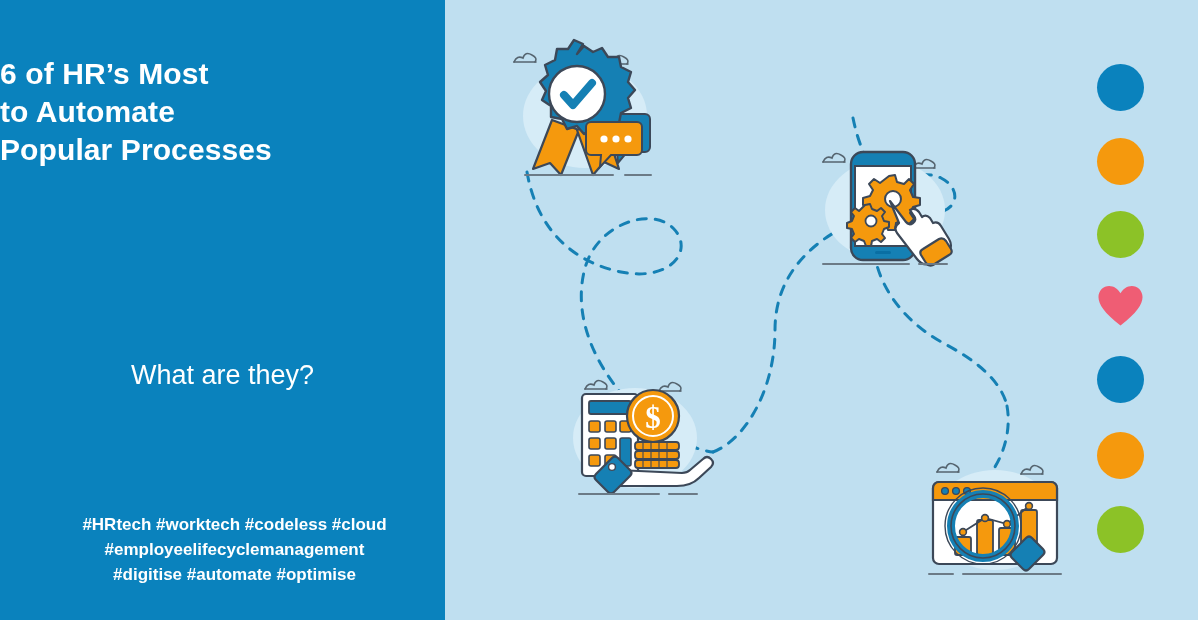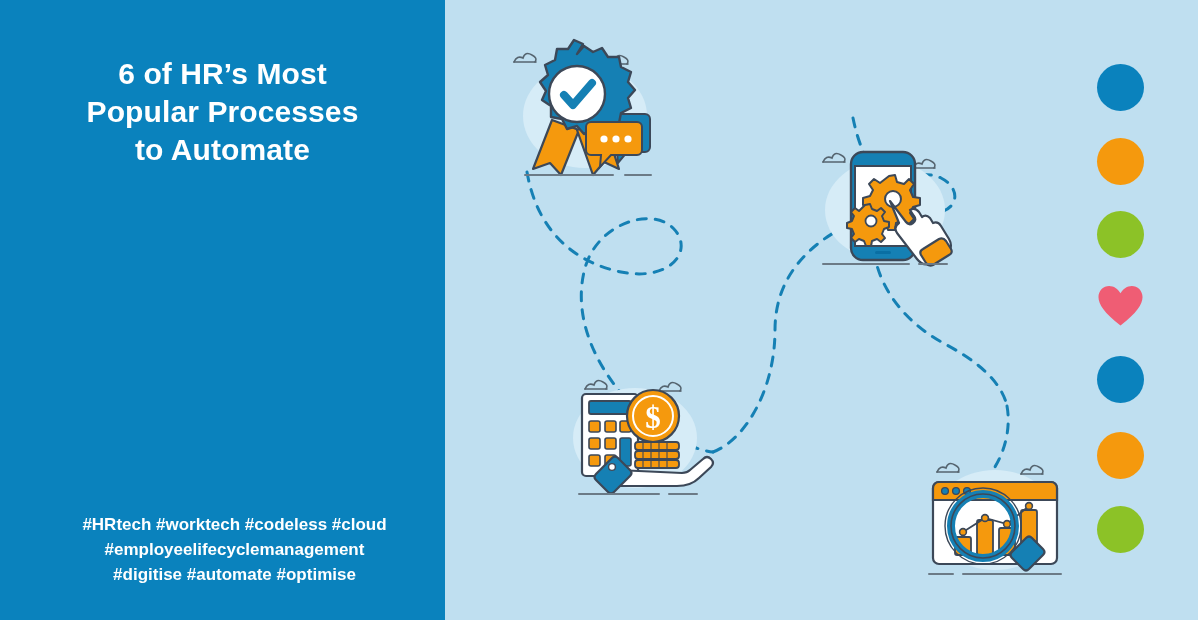--- a/index.html
+++ b/index.html
@@ -16,21 +16,20 @@
     overflow:hidden;
   }
   
   #left-panel{
     position:absolute;left:0;top:0;
     width:445px;height:620px;
     background:#0a82bd;
   }
   #headline{
     position:absolute;left:0;top:55px;width:445px;
-    text-align:center;
     color:#ffffff;
     font-size:30px;
     font-weight:bold;
     line-height:38px;
     letter-spacing:0.1px;
   }
   #headline .hl{display:block;}
   #subhead{
     position:absolute;left:0;top:358px;width:445px;
     text-align:center;
@@ -66,24 +65,25 @@
 </style>
 </head>
 <body>
 
 <div id="stage">
 
   <div id="left-panel">
 
     <div id="headline">
       <span class="hl">6 of HR’s Most</span>
+      <span class="hl">to Automate</span>
       <span class="hl">Popular Processes</span>
-      <span class="hl">to Automate</span>
     </div>
 
+    <div id="subhead">What are they?</div>
 
     <div id="hashtags">
       <span class="ht">#HRtech #worktech #codeless #cloud</span>
       <span class="ht">#employeelifecyclemanagement</span>
       <span class="ht">#digitise #automate #optimise</span>
     </div>
   </div>
 
   <svg class="art" style="left:445px;top:0;width:753px;height:620px;" viewBox="0 0 753 620">
     <g fill="none" stroke="#1580b4" stroke-width="3" stroke-linecap="round" stroke-dasharray="9 9">

